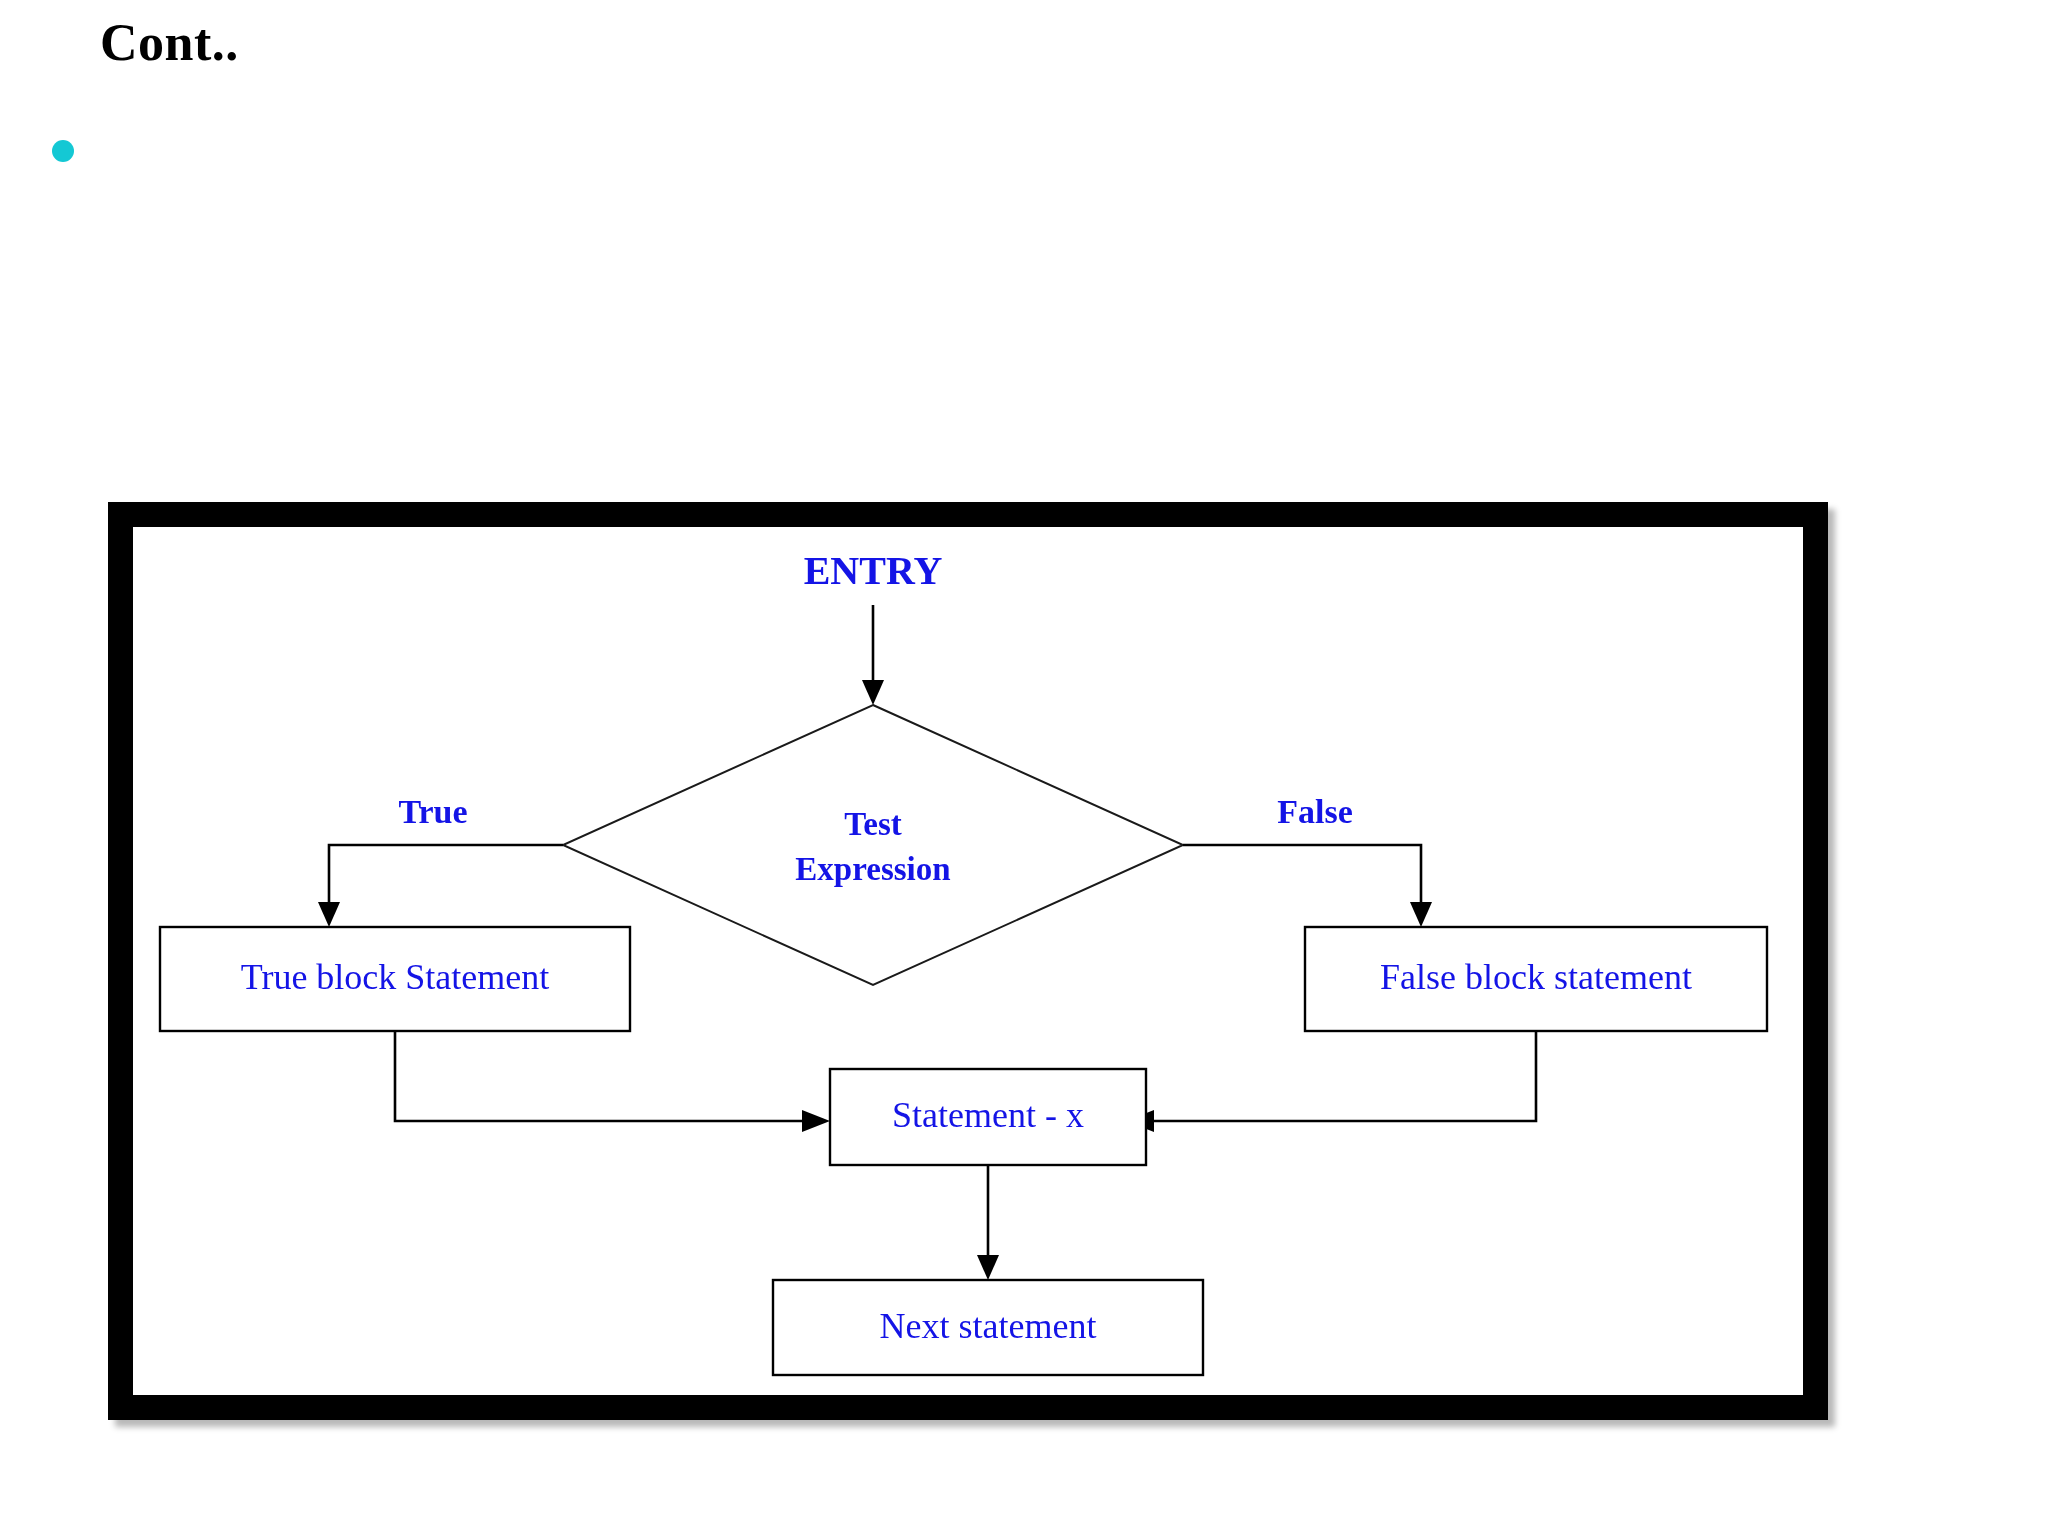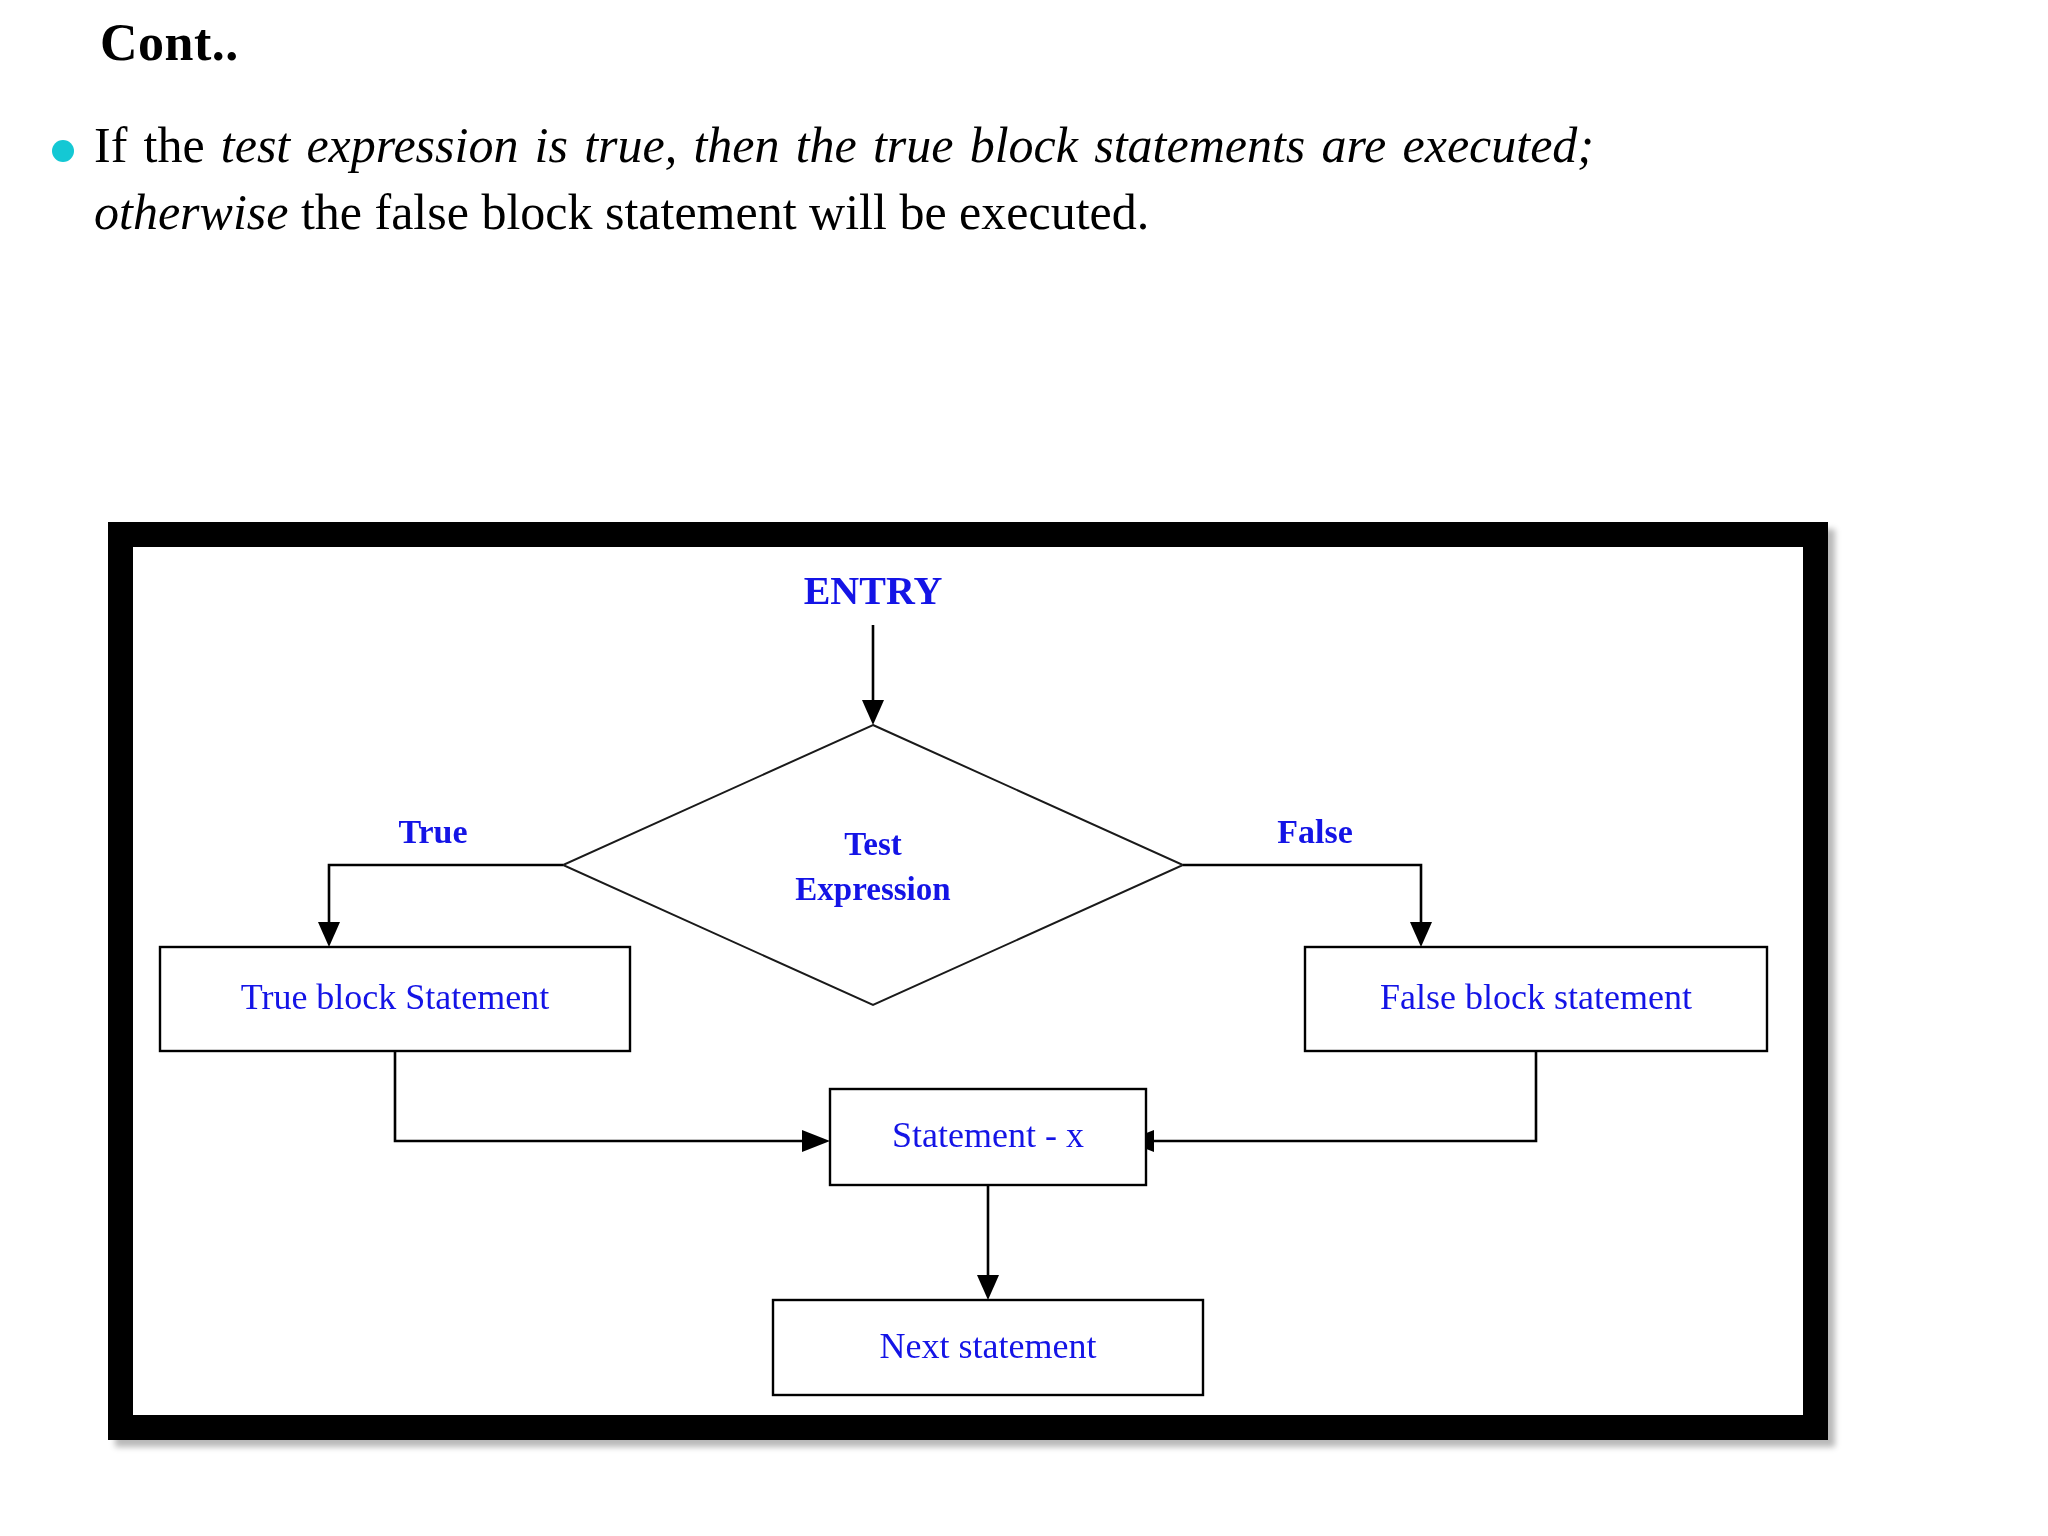--- a/index.html
+++ b/index.html
@@ -55,21 +55,21 @@
     width: 1500px;
   }
   #bullet-text .em {
     font-style: italic;
   }
 
   
   #flowchart-frame {
     position: absolute;
     left: 108px;
-    top: 522px;
+    top: 502px;
     width: 1720px;
     height: 918px;
     background: #000000;
     box-sizing: border-box;
     padding: 22px;
     box-shadow: 7px 7px 6px rgba(0,0,0,0.28);
   }
   #flowchart-inner {
     width: 100%;
     height: 100%;
@@ -113,25 +113,20 @@
     fill: none;
   }
 </style>
 </head>
 <body>
 
 <div id="slide-title">Cont..</div>
 
 <div id="bullet-row">
   <span id="bullet-marker"></span>
-  <div id="bullet-text">
-    <span>If the </span><span class="em">test expression is true, then the true block statements</span>
-    <span class="em">are executed; otherwise</span><span> the false block statement will be</span>
-    <span>executed.</span>
-  </div>
 </div>
 
 <div id="flowchart-frame">
   <div id="flowchart-inner">
     <svg id="flowchart-svg" viewBox="0 0 1670 868" preserveAspectRatio="none">
 
       <text class="fc-label bold" x="740" y="48" font-size="40">ENTRY</text>
 
       <g>
         <line class="fc-line" x1="740" y1="78" x2="740" y2="160"></line>

